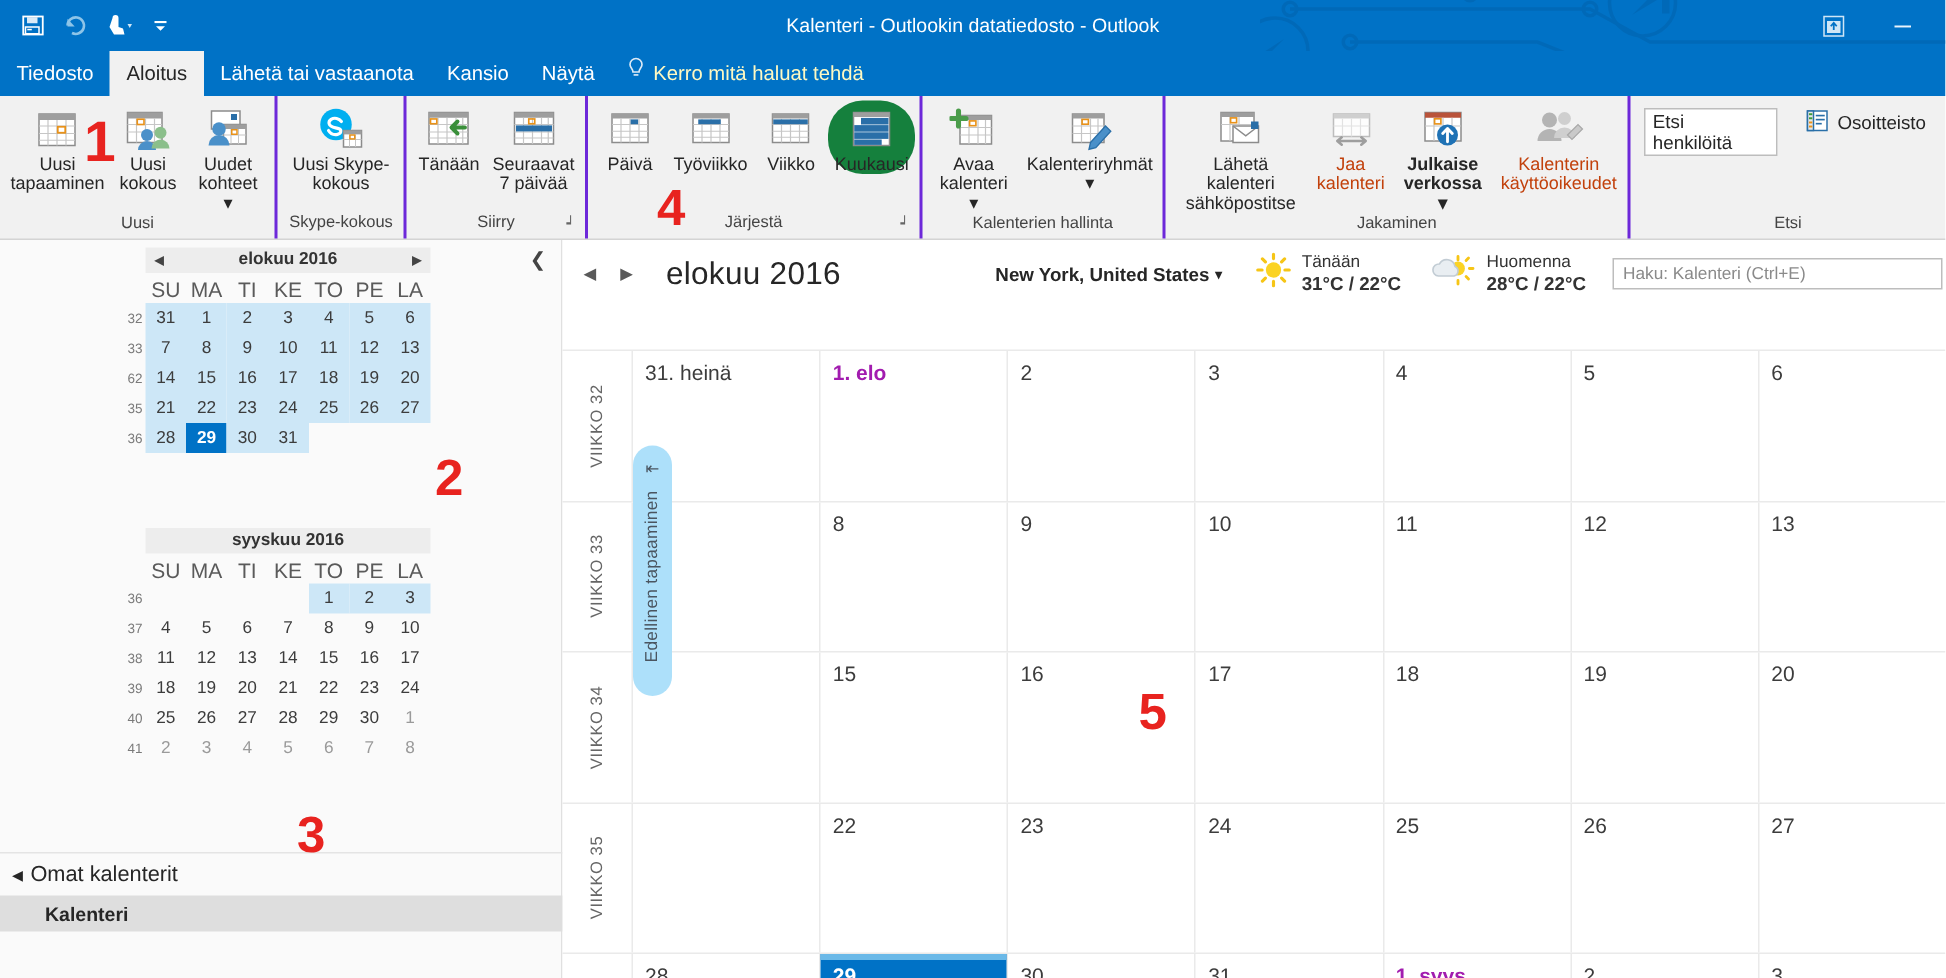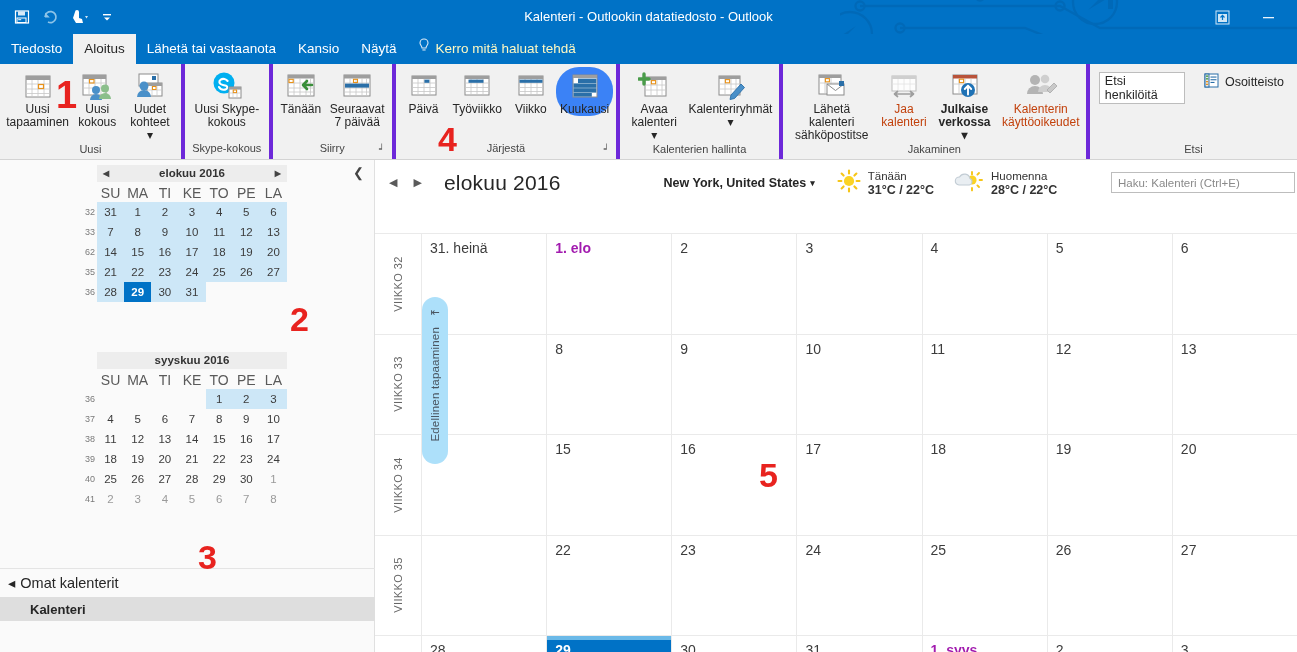--- a/index.html
+++ b/index.html
@@ -37,34 +37,34 @@
   .rtab.active{background:#f1f1f1;color:#262626;font-weight:normal;}
   .tellme{display:flex;align-items:center;gap:5px;color:#fef9c3;padding:0 11px;height:30px;line-height:30px;}
 
   
   .ribbon{
     position:absolute;left:0;top:64px;width:1297px;height:95px;
     background:#f1f1f1;border-bottom:1px solid #d4d4d4;
     display:flex;align-items:stretch;
   }
   .rgroup{position:relative;display:flex;flex-direction:column;align-items:center;
-    border-right:4px solid #6d28d9;padding:0 3px;}
+    border-right:2px solid #6d28d9;padding:0 3px;}
   .rgroup:last-child{border-right:none;}
   .rgroup-items{display:flex;align-items:flex-start;height:74px;padding-top:3px;}
   .rgroup-label{
     font-size:11px;color:#444;height:19px;line-height:16px;text-align:center;width:100%;
     position:relative;
   }
   .dlg-launcher{position:absolute;right:4px;bottom:2px;font-size:9px;color:#666;}
   .ritem{
     display:flex;flex-direction:column;align-items:center;justify-content:flex-start;
     min-width:42px;padding:2px 4px 0 4px;font-size:12px;color:#262626;line-height:13px;
     text-align:center;
   }
-  .ritem.sel{background:#3b82f6;border-radius:23px;}
+  .ritem.sel{background:#15803d;border-radius:23px;}
   .ritem.dis{color:#c2410c;}
   .ritem .ico{height:34px;display:flex;align-items:center;justify-content:center;}
   .ritem .lbl{white-space:pre-line;}
   .ritem .lbl b{font-weight:bold;}
   .etsi-col{display:flex;flex-direction:row;justify-content:center;gap:14px;padding:8px 6px 0 6px;}
   .etsi-btn{display:flex;align-items:center;gap:5px;font-size:12.5px;color:#262626;padding:1px 4px;}
   .etsi-box{border:1px solid #bdbdbd;background:#fff;padding:1px 5px;font-size:12.5px;color:#262626;}
 
   
   .leftpane{
@@ -110,21 +110,21 @@
   
   .calpane{position:absolute;left:375px;top:160px;width:922px;height:492px;background:#fff;}
   .calhead{position:absolute;left:0;top:0;width:922px;height:45px;display:flex;align-items:center;}
   .nav-arrows{display:flex;gap:16px;margin-left:14px;color:#5a5a5a;font-size:11px;}
   .month-title{margin-left:22px;font-size:21px;color:#262626;letter-spacing:.2px;}
   .loc{margin-left:103px;font-size:12.5px;font-weight:bold;color:#262626;display:flex;align-items:center;gap:4px;}
   .wx{display:flex;align-items:center;gap:7px;margin-left:22px;}
   .wx-txt{font-size:11.5px;color:#333;line-height:14px;}
   .wx-txt b{font-size:12.5px;}
   .searchbox{
-    position:absolute;right:2px;top:12px;width:184px;height:21px;
+    position:absolute;right:2px;top:12px;width:220px;height:21px;
     border:1px solid #bdbdbd;background:#fff;
     font-size:11.5px;color:#8a8a8a;line-height:21px;padding-left:6px;
     box-sizing:border-box;
   }
 
   .dowhead{
     position:absolute;left:0;top:45px;width:922px;height:28px;
     background:#ddf0fb;display:flex;
   }
   .dowhead .wkcol{width:46px;flex:none;}

